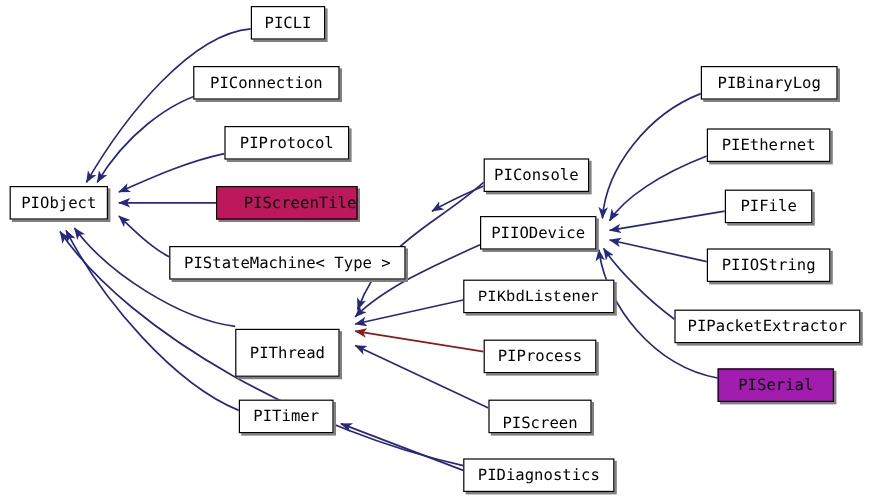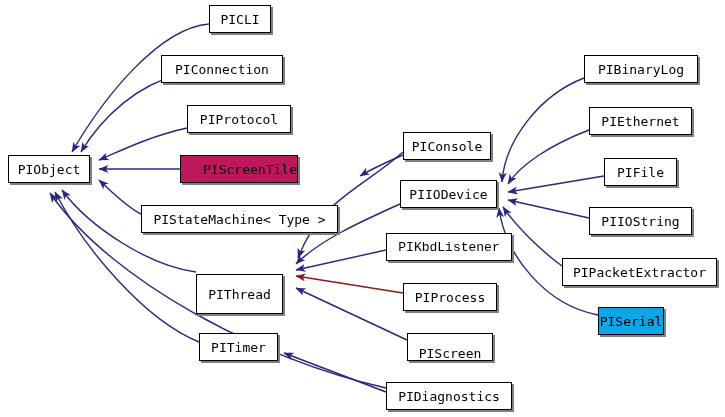--- a/index.html
+++ b/index.html
@@ -132,17 +132,17 @@
       </div>
       <div class="node" style="left: 604px; top: 158px; width: 73px; height: 28px; background: rgb(255, 255, 255); border-color: rgb(0, 0, 0); box-shadow: rgb(128, 128, 128) 2px 2px 0px 0px; color: rgb(0, 0, 0);">
         <span class="node-label">PIFile</span>
       </div>
       <div class="node" style="left: 589px; top: 207px; width: 103px; height: 28px; background: rgb(255, 255, 255); border-color: rgb(0, 0, 0); box-shadow: rgb(128, 128, 128) 2px 2px 0px 0px; color: rgb(0, 0, 0);">
         <span class="node-label">PIIOString</span>
       </div>
       <div class="node" style="left: 562px; top: 258px; width: 155px; height: 28px; background: rgb(255, 255, 255); border-color: rgb(0, 0, 0); box-shadow: rgb(128, 128, 128) 2px 2px 0px 0px; color: rgb(0, 0, 0);">
         <span class="node-label">PIPacketExtractor</span>
       </div>
-      <div class="node" style="left: 598px; top: 307px; width: 66px; height: 28px; background: #0ea5e9; border-color: rgb(0, 0, 0); box-shadow: rgb(128, 128, 128) 2px 2px 0px 0px; color: rgb(0, 0, 0);">
+      <div class="node" style="left: 598px; top: 307px; width: 97px; height: 28px; background: #a21caf; border-color: rgb(0, 0, 0); box-shadow: rgb(128, 128, 128) 2px 2px 0px 0px; color: rgb(0, 0, 0);">
         <span class="node-label">PISerial</span>
       </div>
     </div>
 </div>
 
 </body></html>

